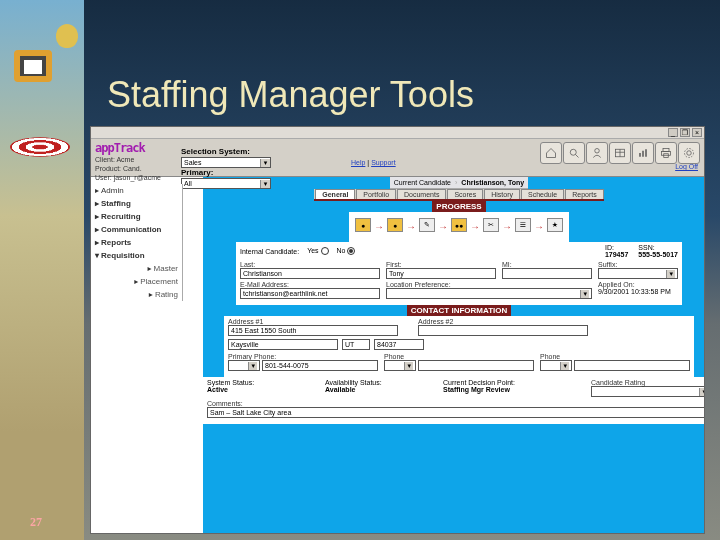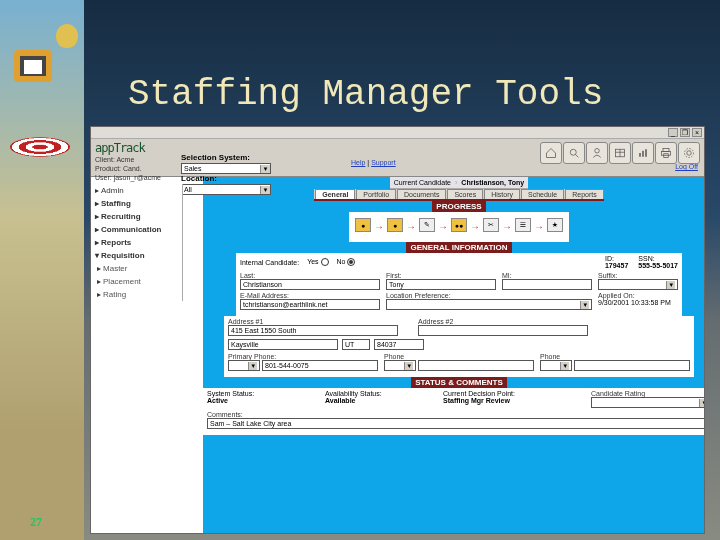--- a/index.html
+++ b/index.html
@@ -37,28 +37,28 @@
     background:#e0c050; border-radius:50% 50% 45% 45%;
   }
   .sidebar-art .target {
     position:absolute; top:130px; left:10px; width:60px; height:34px;
     border-radius:50%; background:
       radial-gradient(ellipse at center, #c02020 0 18%, #fff 18% 34%, #c02020 34% 50%, #fff 50% 66%, #c02020 66% 100%);
     transform: rotateX(55deg);
   }
   .title {
     position: absolute;
-    top: 74px; left: 128px;
+    top: 74px; left: 107px;
     font-size: 36px;
     color: #f0e8b8;
-    font-family: Liberation Mono, monospace;
+    font-family: Liberation Sans, sans-serif;
   }
   .page-num {
     position:absolute; bottom:10px; left:30px;
-    font-size:12px; color:#22c55e;font-weight:bold;
+    font-size:12px; color:#fca5a5;font-weight:bold;
   }
   .app-window {
     position:absolute;
     top:126px; left:90px;
     width:615px; height:408px;
     background:#fff;
     border:1px solid #666;
     font-family: Arial, sans-serif;
     font-size:8px;
     color:#000;
@@ -73,26 +73,26 @@
   .app-header {
     display:flex; align-items:flex-start;
     background:#d4d0c8; border-bottom:1px solid #888;
     height:38px;
     position:relative;
   }
   .brand {
     width:90px; padding:2px 4px;
   }
   .brand-logo {
-    font-weight:normal; font-family: monospace; font-size:12px; letter-spacing:-1px;
-    color:#14532d;
+    font-weight:bold; font-family: monospace; font-size:12px; letter-spacing:-1px;
+    color:#a21caf;
   }
   .brand small { display:block; font-size:7px; color:#333; line-height:1.3;}
   .sel-block {
-    width:150px; font-size:7px; padding-top:14px;
+    width:150px; font-size:7px; padding-top:8px;
   }
   .sel-block b { display:block; font-size:8px;}
   .sel-block .sel-row {
     display:flex; align-items:center; gap:2px; margin-top:1px;
   }
   .sel-box {
     background:#fff; border:1px solid #555; font-size:7px; padding:0 2px;
     width:90px; height:11px; display:flex; align-items:center; justify-content:space-between;
   }
   .sel-box .arrow { background:#d4d0c8; width:10px; text-align:center; border-left:1px solid #888; margin-right:-2px;}
@@ -114,21 +114,21 @@
     width:92px; background:#fff; border-right:1px solid #aaa; font-size:8px;
     margin-top:7px;
   }
   .nav-bullets {
     position:absolute;
     left:-12px; top:0;
     width:12px;
   }
   .nav-item { padding:2px 4px; color:#333; border-bottom:0; }
   .nav-item.hdr { font-weight:bold; }
-  .nav-item.sub { padding-left:6px; color:#555;}
+  .nav-item.sub { padding-left:14px; color:#555;text-align:right;}
   .nav-item .caret { color:#333; margin-right:2px; }
   .main {
     flex:1; display:flex; flex-direction:column;
     background:#0ea5e9;
     align-items:center;
   }
   .breadcrumb-bar {
     height:12px; background:#e4e4e8; font-size:7px; padding:1px 4px;
     border-bottom:1px solid #aaa; display:flex; gap:4px; align-items:center;
   }
@@ -227,21 +227,21 @@
       <small>User: jason_r@acme</small>
     </div>
     <div class="sel-block">
       <b>Selection System:</b>
       <div class="sel-row">
         <div class="sel-box">
           <span>Sales</span>
             <span class="arrow">▾</span>
         </div>
       </div>
-      <b>Location:</b>
+      <b>Primary:</b>
       <div class="sel-row">
         <div class="sel-box">
           <span>All</span>
             <span class="arrow">▾</span>
         </div>
       </div>
     </div>
     <div class="links-row">
       <a>Help</a> |
       <a>Support</a>
@@ -342,21 +342,20 @@
           <div class="p-icon on">●●</div>
             <span class="p-arrow">→</span>
           <div class="p-icon">✂</div>
             <span class="p-arrow">→</span>
           <div class="p-icon">☰</div>
             <span class="p-arrow">→</span>
           <div class="p-icon">★</div>
         </div>
       </div>
 
-      <div class="section-bar">GENERAL INFORMATION</div>
       <div class="section">
         <div style="display:flex; justify-content:space-between; margin-bottom:3px;">
           <div class="radio-row">
             <span>Internal Candidate:</span>
             <span><span>Yes</span> <span class="radio"></span></span>
             <span><span>No</span> <span class="radio checked"></span></span>
           </div>
           <div style="display:flex; gap:10px;">
             <div><span>ID:</span><br><b>179457</b></div>
             <div><span>SSN:</span><br><b>555-55-5017</b></div>
@@ -384,20 +383,21 @@
               <div class="inp">tchristianson@earthlink.net</div>
             </div>
           <div class="fld" style="grid-column:span 2;">
               <label>Location Preference:</label>
               <div class="inp sel"></div>
             </div>
           <div class="fld"><label>Applied On:</label><span>9/30/2001 10:33:58 PM</span></div>
         </div>
       </div>
 
+      <div class="section-bar">CONTACT INFORMATION</div>
       <div class="section">
         <div class="form-grid2">
           <div class="fld">
               <label>Address #1</label>
               <div class="inp">415 East 1550 South</div>
             </div>
           <div class="fld">
               <label>Address #2</label>
               <div class="inp"></div>
             </div>
@@ -431,21 +431,20 @@
           <div class="fld" style="width:150px;">
               <label>Phone</label>
             <div style="display:flex;gap:2px;">
                 <div class="inp sel" style="width:40px;"></div>
                 <div class="inp"></div>
               </div>
           </div>
         </div>
       </div>
 
-      <div class="section-bar">STATUS &amp; COMMENTS</div>
       <div class="section">
         <div class="status-grid">
           <div><span>System Status:</span><br><span class="val-bold">Active</span></div>
           <div><span>Availability Status:</span><br><span class="val-bold">Available</span></div>
           <div><span>Current Decision Point:</span><br><span class="val-bold">Staffing Mgr Review</span></div>
           <div class="fld">
               <label>Candidate Rating</label>
               <div class="inp sel"></div>
             </div>
         </div>

